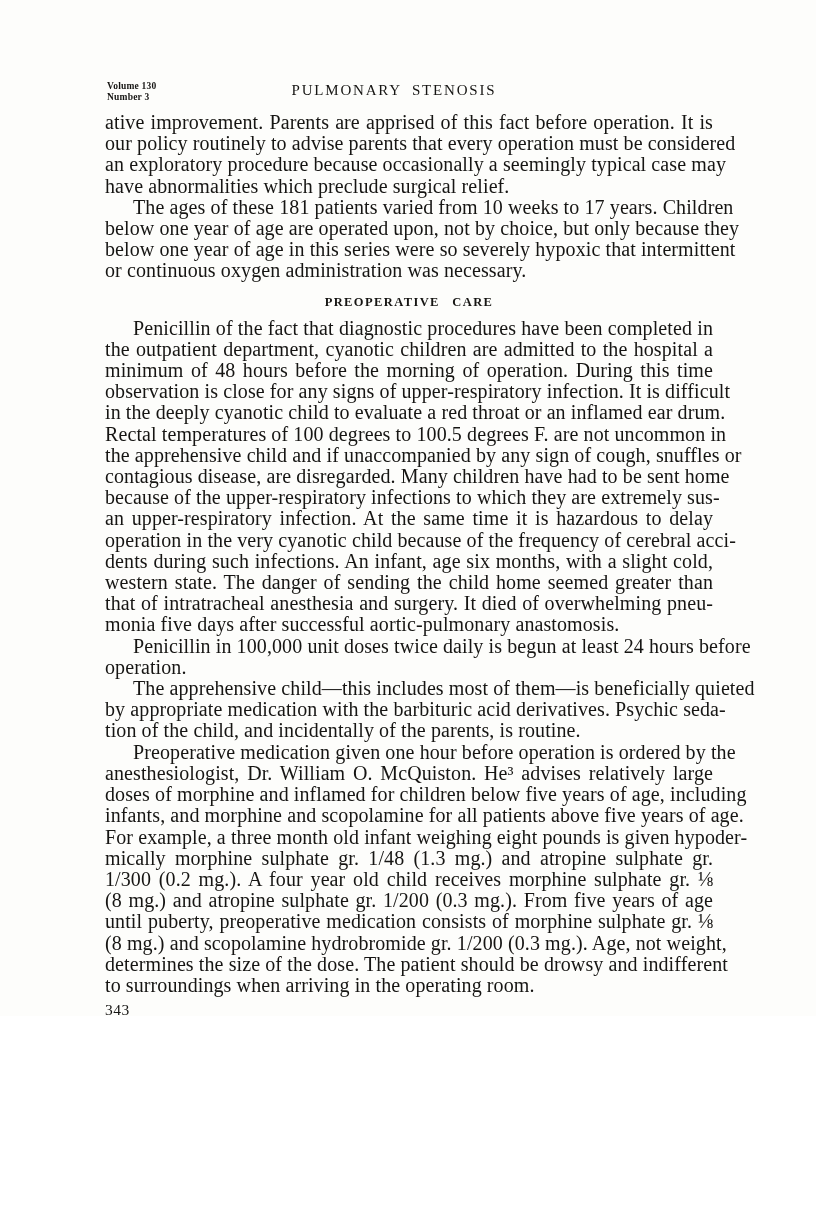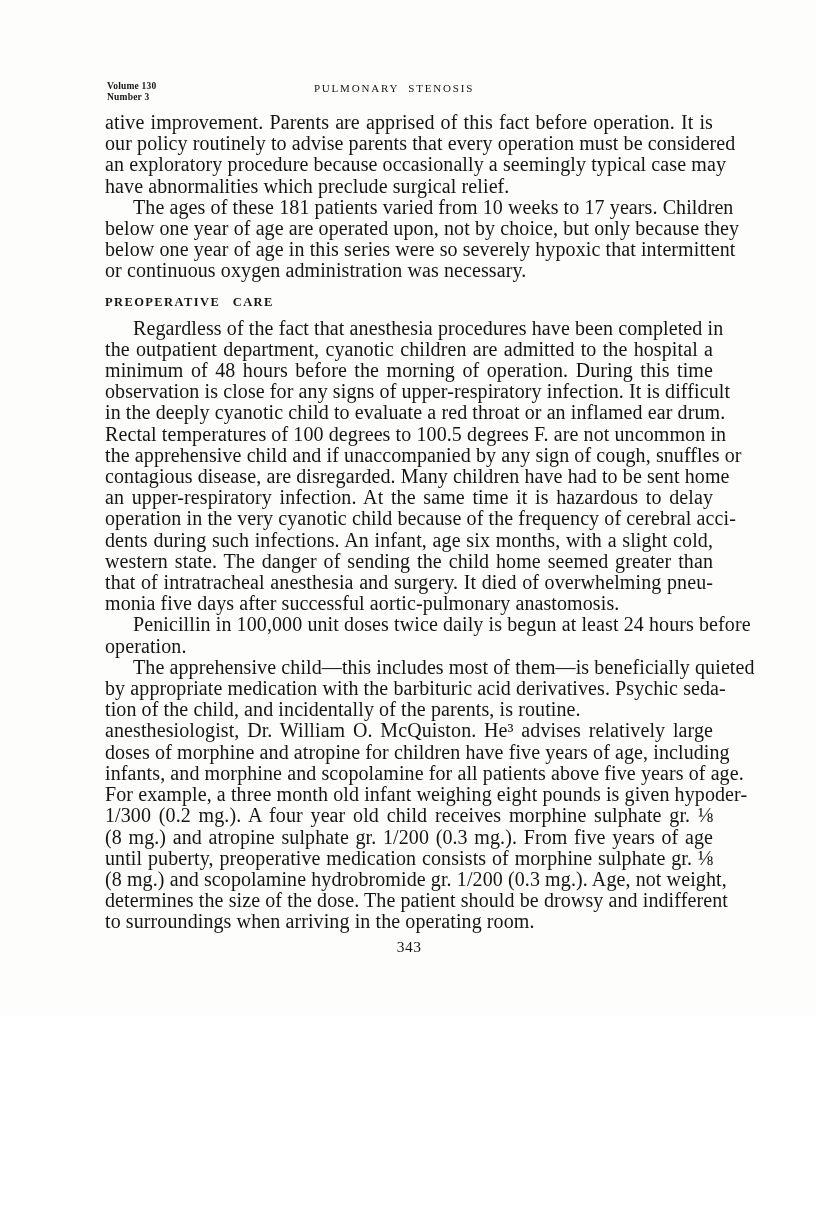--- a/index.html
+++ b/index.html
@@ -27,21 +27,21 @@
     font-weight: bold;
     line-height: 10.5px;
     letter-spacing: 0.2px;
   }
   .running-title {
     position: absolute;
     left: 0;
     right: 30px;
     top: 2px;
     text-align: center;
-    font-size: 11px;
+    font-size: 15px;
     letter-spacing: 1.8px;
     word-spacing: 5px;
   }
   .content {
     position: absolute;
     left: 105px;
     top: 112px;
     width: 608px;
   }
   .paragraph { margin: 0; }
@@ -51,29 +51,28 @@
     letter-spacing: 0.1px;
     white-space: nowrap;
     text-align: justify;
     text-align-last: justify;
   }
   .line.indent { padding-left: 28px; }
   .line.last { text-align-last: auto; }
   .section-heading {
     margin: 12px 0 8px 0;
     line-height: 16px;
-    text-align: left;
+    text-align: center;
     font-size: 12.5px;
     font-weight: bold;
     letter-spacing: 1.4px;
     word-spacing: 8px;
   }
   .page-number {
     margin-top: 5px;
-    text-align: center;
     font-size: 15.5px;
     letter-spacing: 0.5px;
   }
 </style>
 </head>
 <body>
 
 <div class="page">
 
   <div class="running-head">
@@ -93,49 +92,52 @@
           <div class="line last">have abnormalities which preclude surgical relief.</div>
         </div>
         <div class="paragraph">
           <div class="line indent">The ages of these 181 patients varied from 10 weeks to 17 years. Children</div>
           <div class="line">below one year of age are operated upon, not by choice, but only because they</div>
           <div class="line">below one year of age in this series were so severely hypoxic that intermittent</div>
           <div class="line last">or continuous oxygen administration was necessary.</div>
         </div>
         <div class="section-heading">PREOPERATIVE CARE</div>
         <div class="paragraph">
-          <div class="line indent">Regardless of the fact that anesthesia procedures have been completed in</div>
+          <div class="line indent">Penicillin of the fact that diagnostic procedures have been completed in</div>
           <div class="line">the outpatient department, cyanotic children are admitted to the hospital a</div>
           <div class="line">minimum of 48 hours before the morning of operation. During this time</div>
           <div class="line">observation is close for any signs of upper-respiratory infection. It is difficult</div>
           <div class="line">in the deeply cyanotic child to evaluate a red throat or an inflamed ear drum.</div>
           <div class="line">Rectal temperatures of 100 degrees to 100.5 degrees F. are not uncommon in</div>
           <div class="line">the apprehensive child and if unaccompanied by any sign of cough, snuffles or</div>
           <div class="line">contagious disease, are disregarded. Many children have had to be sent home</div>
+          <div class="line">because of the upper-respiratory infections to which they are extremely sus-</div>
           <div class="line">an upper-respiratory infection. At the same time it is hazardous to delay</div>
           <div class="line">operation in the very cyanotic child because of the frequency of cerebral acci-</div>
           <div class="line">dents during such infections. An infant, age six months, with a slight cold,</div>
           <div class="line">western state. The danger of sending the child home seemed greater than</div>
           <div class="line">that of intratracheal anesthesia and surgery. It died of overwhelming pneu-</div>
           <div class="line last">monia five days after successful aortic-pulmonary anastomosis.</div>
         </div>
         <div class="paragraph">
           <div class="line indent">Penicillin in 100,000 unit doses twice daily is begun at least 24 hours before</div>
           <div class="line last">operation.</div>
         </div>
         <div class="paragraph">
           <div class="line indent">The apprehensive child—this includes most of them—is beneficially quieted</div>
           <div class="line">by appropriate medication with the barbituric acid derivatives. Psychic seda-</div>
           <div class="line last">tion of the child, and incidentally of the parents, is routine.</div>
         </div>
         <div class="paragraph">
+          <div class="line indent">Preoperative medication given one hour before operation is ordered by the</div>
           <div class="line">anesthesiologist, Dr. William O. McQuiston. He³ advises relatively large</div>
-          <div class="line">doses of morphine and atropine for children have five years of age, including</div>
+          <div class="line">doses of morphine and inflamed for children below five years of age, including</div>
           <div class="line">infants, and morphine and scopolamine for all patients above five years of age.</div>
           <div class="line">For example, a three month old infant weighing eight pounds is given hypoder-</div>
+          <div class="line">mically morphine sulphate gr. 1/48 (1.3 mg.) and atropine sulphate gr.</div>
           <div class="line">1/300 (0.2 mg.). A four year old child receives morphine sulphate gr. ⅛</div>
           <div class="line">(8 mg.) and atropine sulphate gr. 1/200 (0.3 mg.). From five years of age</div>
           <div class="line">until puberty, preoperative medication consists of morphine sulphate gr. ⅛</div>
           <div class="line">(8 mg.) and scopolamine hydrobromide gr. 1/200 (0.3 mg.). Age, not weight,</div>
           <div class="line">determines the size of the dose. The patient should be drowsy and indifferent</div>
           <div class="line last">to surroundings when arriving in the operating room.</div>
         </div>
       </div>
     <div class="page-number">343</div>
   </div>

